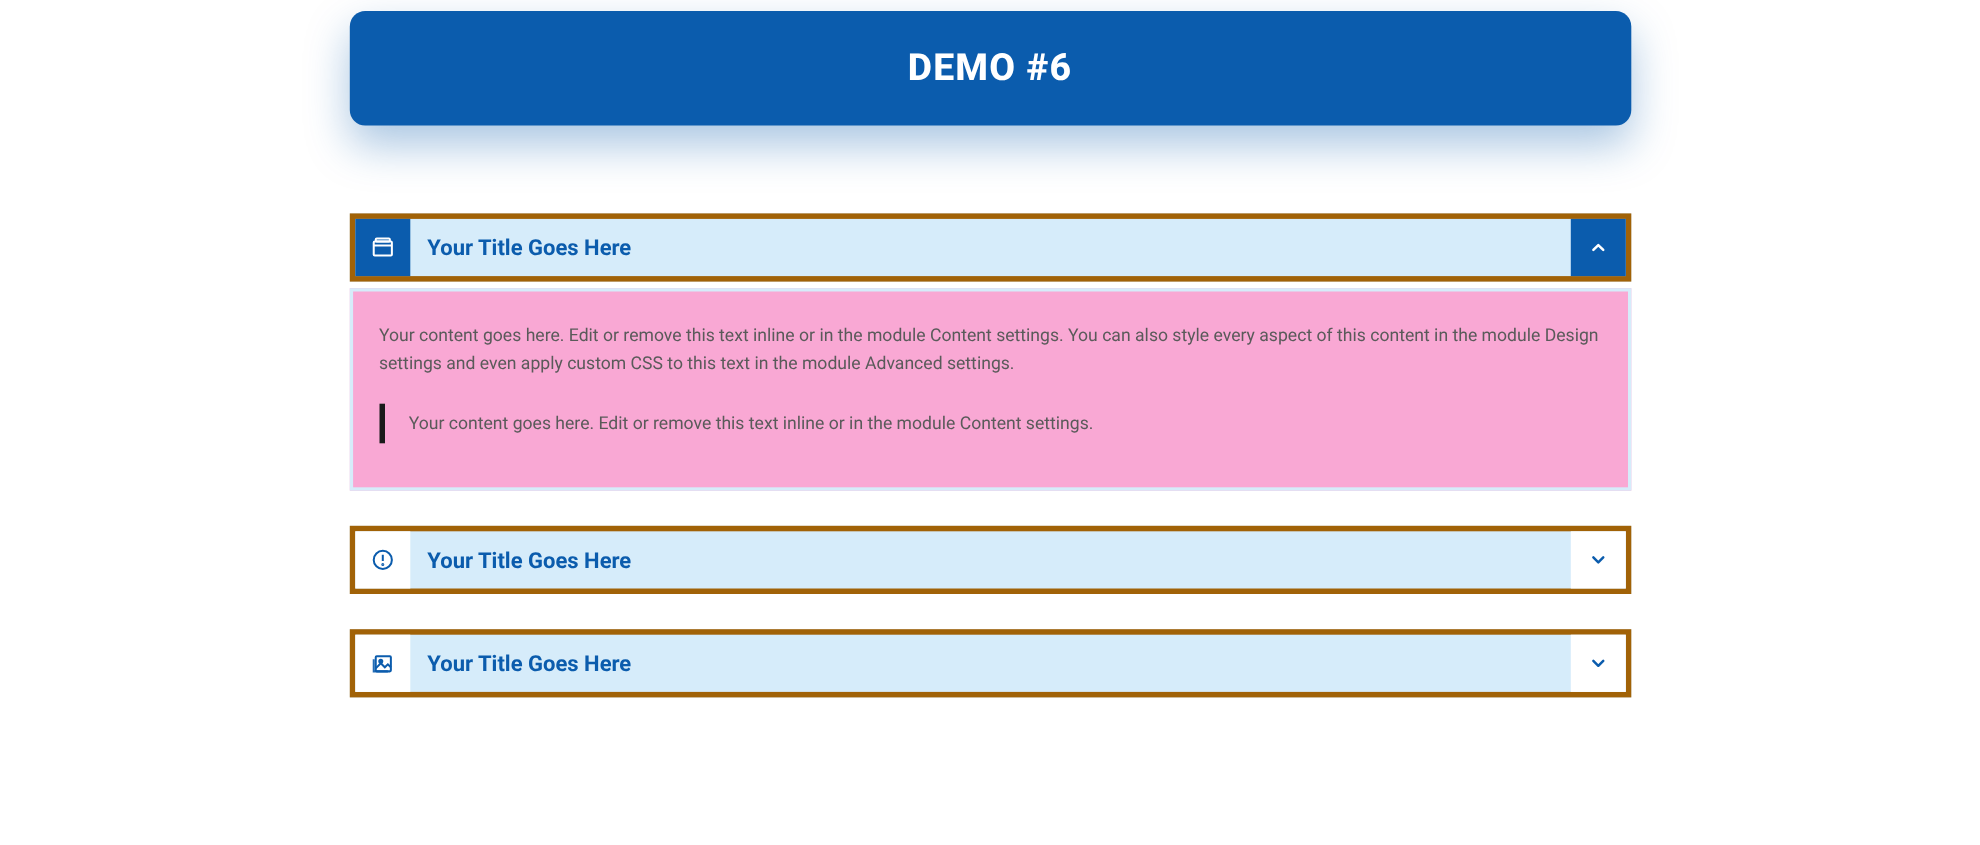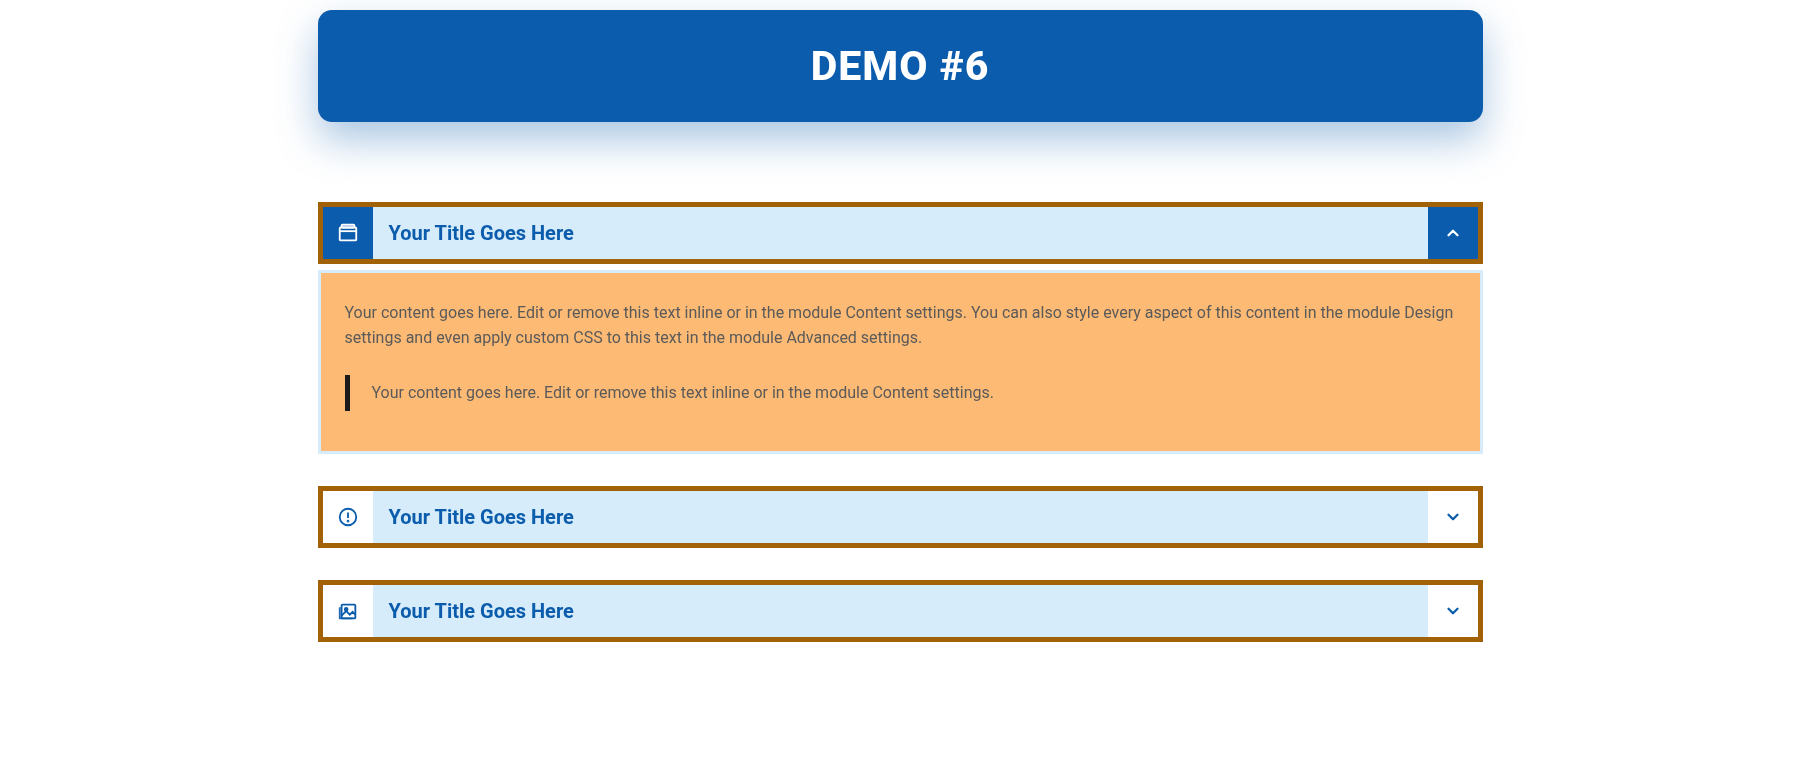--- a/index.html
+++ b/index.html
@@ -19,21 +19,21 @@
     .header-banner {
       background: #0b5cad;
       border-radius: 14px;
       padding: 32px 20px;
       text-align: center;
       box-shadow: 0 18px 40px rgba(11, 92, 173, 0.35);
       margin-bottom: 80px;
     }
     .header-banner h1 {
       color: #ffffff;
-      font-size: 41px;
+      font-size: 34px;
       font-weight: 800;
       letter-spacing: 1px;
     }
     .accordion-item {
       margin-bottom: 32px;
     }
     .accordion-header {
       display: flex;
       align-items: stretch;
       background: #d6ecfa;
@@ -71,21 +71,21 @@
       margin-left: 10px;
     }
     .accordion-chevron-box.active {
       background: #0b5cad;
     }
     .accordion-chevron-box.inactive {
       background: #ffffff;
     }
     .accordion-content {
       border: 3px solid #d6ecfa;
-      background: #fdba74;
+      background: #f9a8d4;
       padding: 28px 24px 40px 24px;
       margin-top: 6px;
     }
     .accordion-content p {
       color: #5a5a5a;
       font-size: 16px;
       line-height: 1.55;
       margin-bottom: 24px;
     }
     .blockquote {

